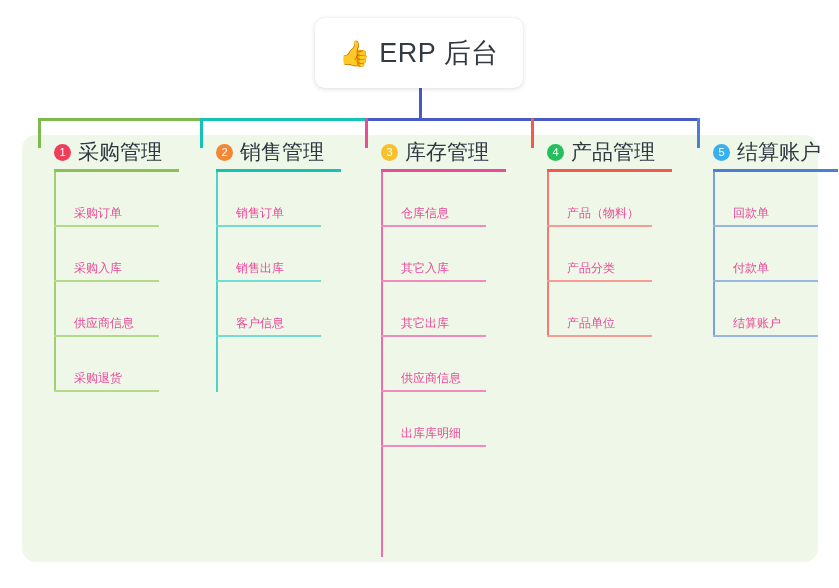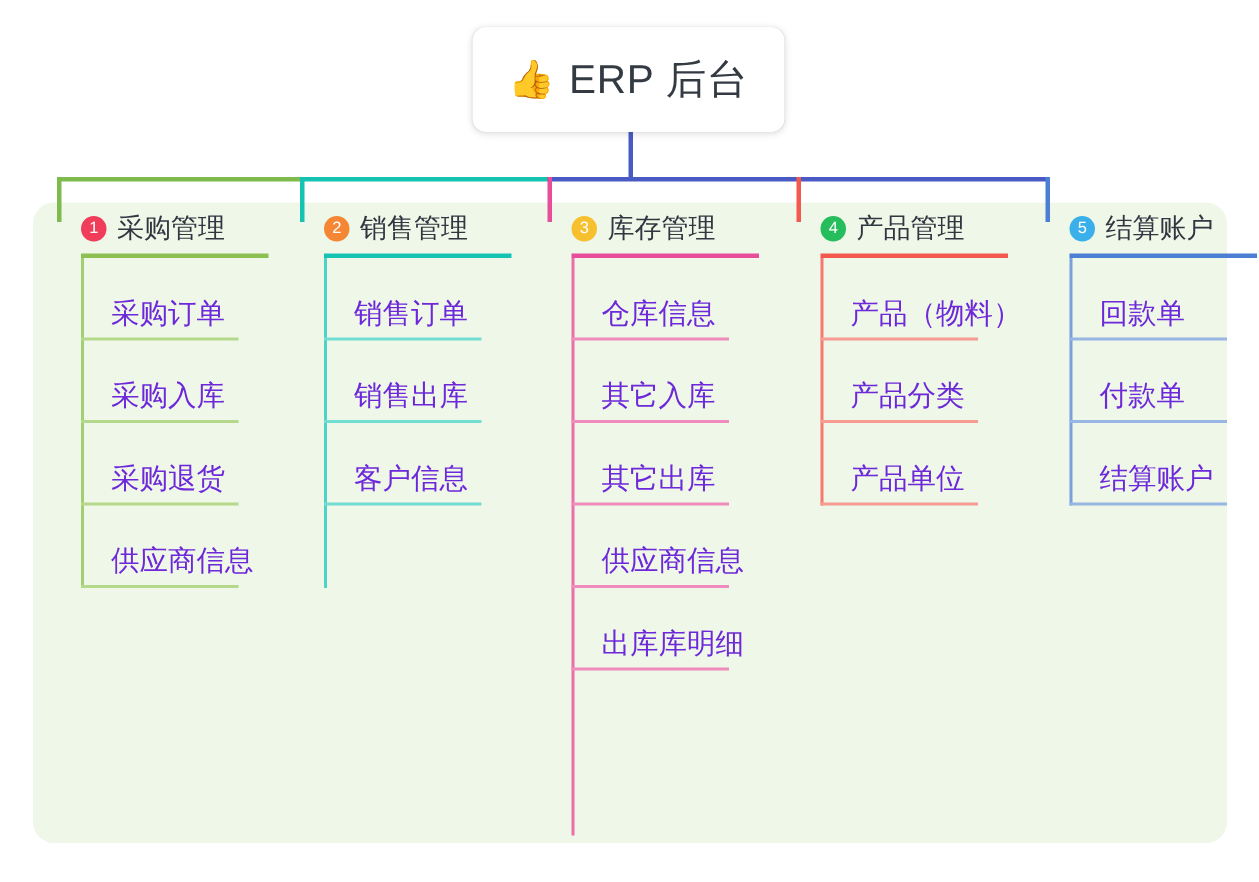--- a/index.html
+++ b/index.html
@@ -98,21 +98,21 @@
     height: 17px;
     border-radius: 50%;
     color: #ffffff;
     font-size: 11px;
     line-height: 17px;
     text-align: center;
     flex: 0 0 auto;
     font-weight: normal;
   }
   .col-title {
-    font-size: 18px;
+    font-size: 21px;
     color: #2f3740;
     white-space: nowrap;
     text-align: right;
   }
   .col-underline {
     height: 3px;
     margin-left: 16px;
     width: 125px;
   }
   .col-body {
@@ -127,22 +127,22 @@
     width: 2px;
   }
   .item {
     position: relative;
     height: 55px;
     padding-left: 20px;
     display: flex;
     align-items: flex-end;
   }
   .item-label {
-    font-size: 19px;
-    color: #6d28d9;
+    font-size: 12px;
+    color: #ec4899;
     white-space: nowrap;
     padding-bottom: 5px;
   }
   .item-underline {
     position: absolute;
     left: 0;
     bottom: 0;
     height: 2px;
     width: 105px;
   }
@@ -182,27 +182,27 @@
           <div class="spine" style="background: rgb(163, 207, 116); height: 220px;"></div>
           <div class="item">
             <span class="item-label">采购订单</span>
             <div class="item-underline" style="background: rgb(181, 217, 138);"></div>
           </div>
           <div class="item">
             <span class="item-label">采购入库</span>
             <div class="item-underline" style="background: rgb(181, 217, 138);"></div>
           </div>
           <div class="item">
+            <span class="item-label">供应商信息</span>
+            <div class="item-underline" style="background: rgb(181, 217, 138);"></div>
+          </div>
+          <div class="item">
             <span class="item-label">采购退货</span>
             <div class="item-underline" style="background: rgb(181, 217, 138);"></div>
           </div>
-          <div class="item">
-            <span class="item-label">供应商信息</span>
-            <div class="item-underline" style="background: rgb(181, 217, 138);"></div>
-          </div>
         </div>
       </div>
       <div class="column" style="left: 178px;">
         <div class="col-header">
           <span class="badge" style="background: rgb(245, 134, 52);">2</span>
           <span class="col-title">销售管理</span>
         </div>
         <div class="col-underline" style="background: rgb(21, 195, 178);"></div>
         <div class="col-body">
           <div class="spine" style="background: rgb(79, 211, 198); height: 220px;"></div>

